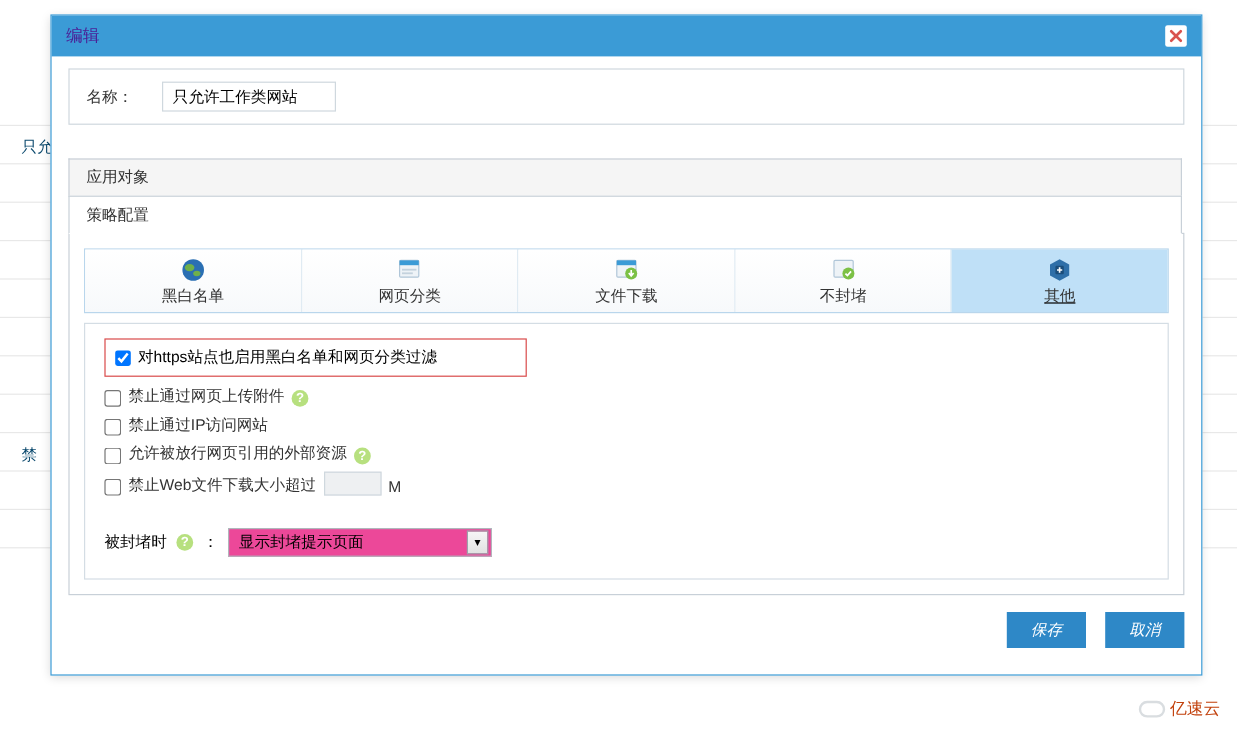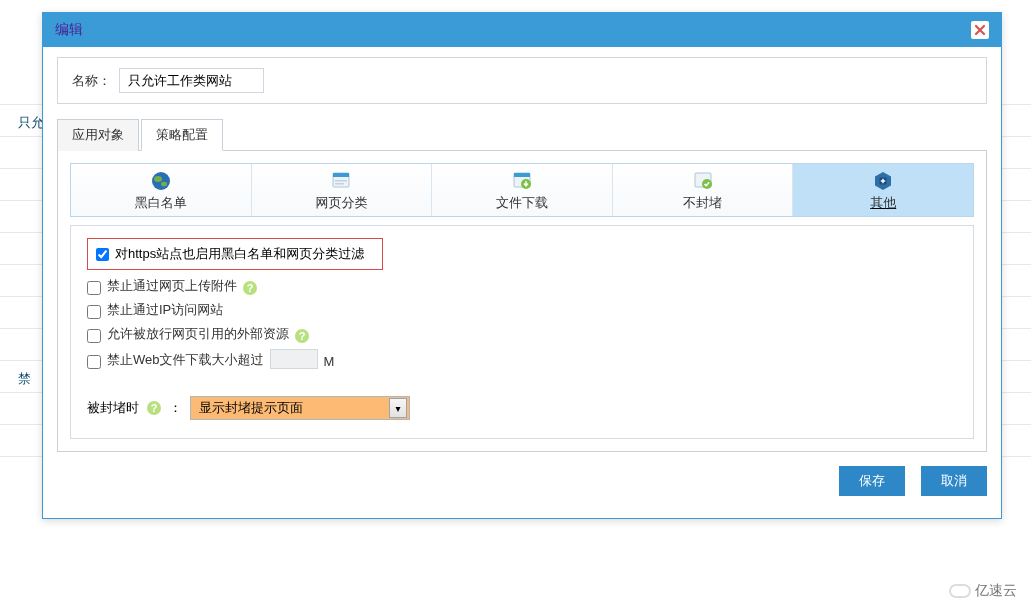--- a/index.html
+++ b/index.html
@@ -40,35 +40,36 @@
     }
     .modal-title { font-size: 14px; }
     .close-icon { color: #d9534f; font-size: 20px; font-weight: bold; background: #fff; border-radius: 2px; width: 18px; height: 18px; display: flex; align-items: center; justify-content: center; cursor: pointer; line-height: 18px; }
     .close-icon svg { display: block; }
     .modal-body { padding: 10px 14px 0 14px; }
     .name-box {
       border: 1px solid #cfd8de;
       padding: 10px 14px;
       display: flex;
       align-items: center;
-      gap: 8px;
+      gap: 24px;
     }
     .name-label { color: #333; }
     .name-input {
       border: 1px solid #cfd8de;
       padding: 4px 8px;
       width: 145px;
       font-size: 13px;
       font-family: inherit;
     }
     .tabs {
       display: flex;
-      margin-top: 14px;
+      margin-top: 27px;
       position: relative;
       bottom: -1px;
+      flex-direction: column;
     }
     .tab {
       border: 1px solid #c8d0d8;
       border-bottom: none;
       padding: 6px 14px;
       background: #f5f5f5;
       color: #333;
       margin-right: 2px;
       cursor: pointer;
       position: relative;
@@ -124,41 +125,41 @@
       padding: 0 4px;
       font-size: 12px;
     }
     .highlight-box {
       border: 1px solid #d94a4a;
       padding: 6px 8px;
       display: inline-flex;
       margin-bottom: 4px;
       align-items: center;
       gap: 6px;
-      width: 296px;
+      width: 352px;
     }
     .help-icon {
       display: inline-flex;
       width: 14px; height: 14px;
       border-radius: 50%;
       background: #b7e07f;
       color: #fff;
       font-size: 11px;
       align-items: center; justify-content: center;
       font-weight: bold;
     }
     .block-row {
       display: flex;
       align-items: center;
       gap: 8px;
       margin-top: 24px;
     }
     .block-select {
       border: 1px solid #b0b6bc;
-      background: #fdba74;
+      background: #ec4899;
       width: 220px;
       height: 24px;
       display: flex;
       align-items: center;
       justify-content: space-between;
       padding: 0 2px 0 8px;
     }
     .block-select .arrow {
       width: 18px; height: 20px;
       border: 1px solid #9ca3ab;
@@ -173,25 +174,26 @@
       padding: 14px 14px 22px 0;
     }
     .btn {
       min-width: 64px;
       padding: 6px 20px;
       border: none;
       color: #fff;
       background: #2e88c7;
       font-size: 13px;
       cursor: pointer;
+      font-style: italic;
     }
     .watermark {
       position: absolute;
       right: 14px; bottom: 10px;
-      color: #737373;
+      color: #c2410c;
       font-size: 14px;
       display: flex; align-items: center; gap: 4px;
       z-index: 20;
     }
     .watermark .logo {
       width: 22px; height: 14px;
       border: 2px solid #d9dde0;
       border-radius: 10px;
       position: relative;
     }

